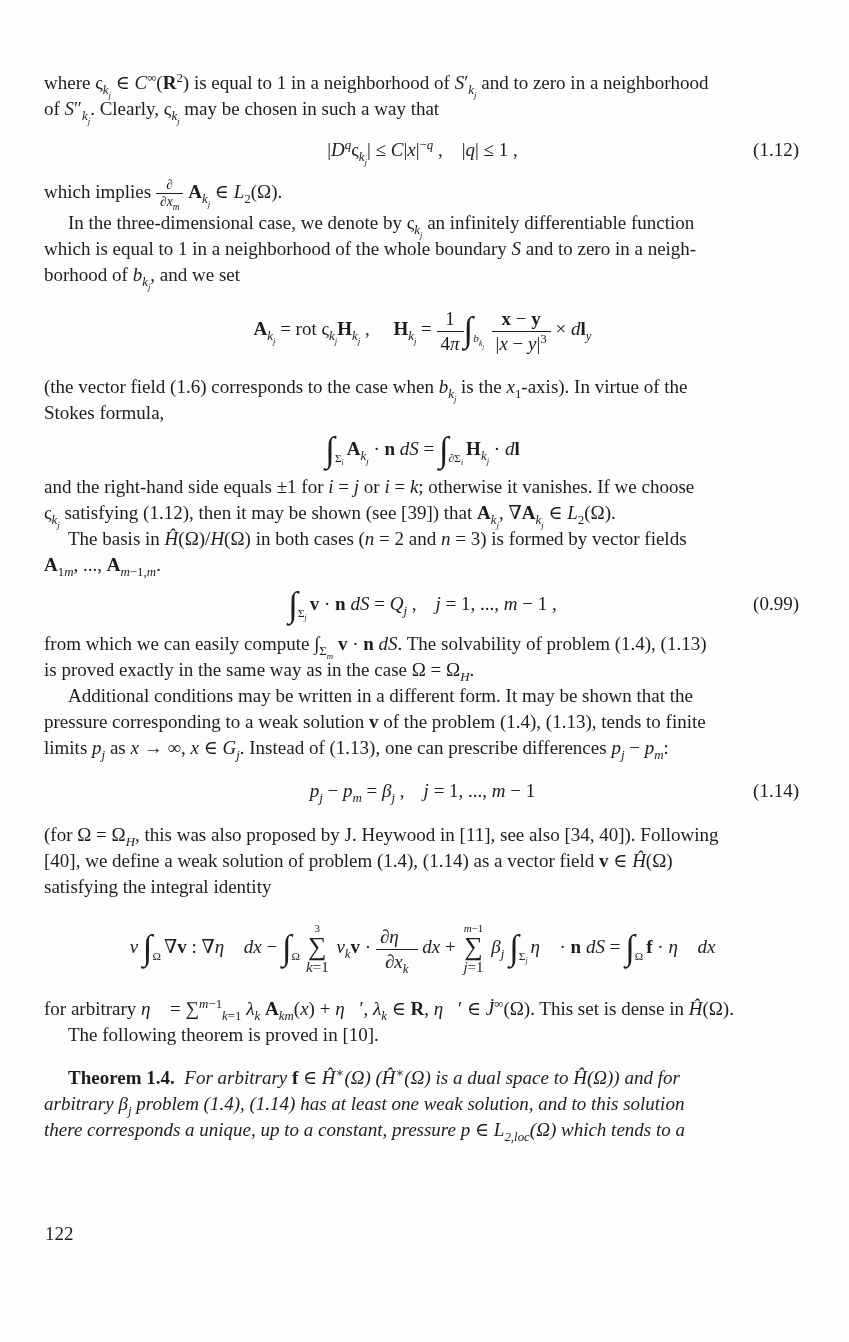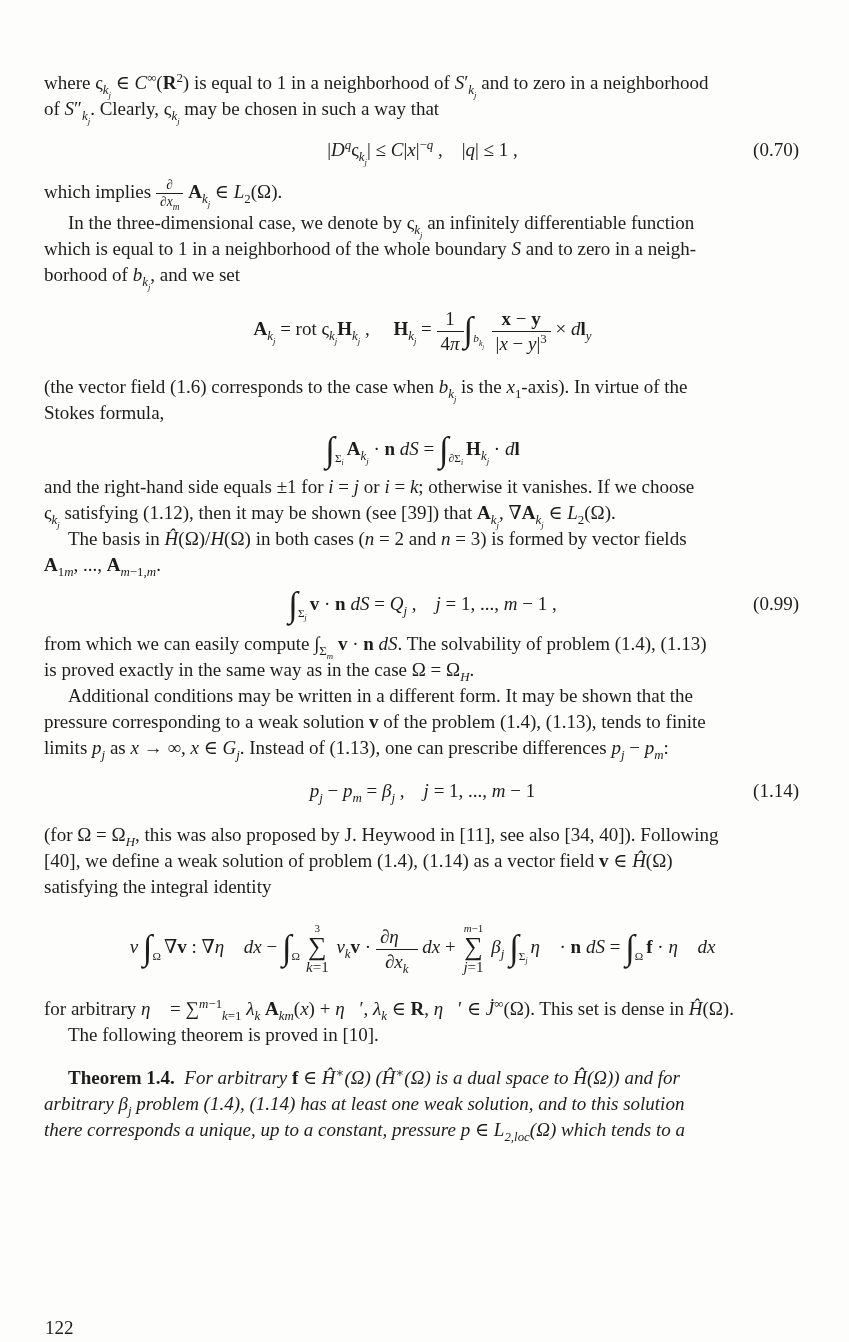--- a/index.html
+++ b/index.html
@@ -34,33 +34,33 @@
   .frac{display:inline-block;vertical-align:middle;text-align:center;line-height:1.15;}
   .frac .num{display:block;padding:0 4px 1px;border-bottom:1.4px solid #1d1d1d;}
   .frac .den{display:block;padding:1px 4px 0;}
   .fs{font-size:72%;line-height:1.05;}
   .int{font-size:185%;vertical-align:-0.18em;line-height:0;}
   .ilo{font-size:60%;position:relative;top:0.62em;margin-right:3px;line-height:0;}
   .sum{display:inline-flex;flex-direction:column;align-items:center;vertical-align:middle;line-height:1;margin:0 3px;}
   .sum .top{font-size:11px;line-height:1.1;}
   .sum .sig{font-size:26px;line-height:0.95;}
   .sum .bot{font-size:15px;line-height:1.1;}
-  .pageno{position:absolute;left:45px;top:1317px;font-size:19px;}
+  .pageno{position:absolute;left:45px;top:1223px;font-size:19px;}
 </style>
 </head>
 <body>
 
 <div class="page">
   <div class="content">
 
     <p class="para">where ς<sub><i>k<sub>j</sub></i></sub> ∈ <i>C</i><sup>∞</sup>(<b>R</b><sup>2</sup>) is equal to 1 in a neighborhood of <i>S</i>′<sub><i>k<sub>j</sub></i></sub> and to zero in a neighborhood<br>of <i>S</i>″<sub><i>k<sub>j</sub></i></sub>. Clearly, ς<sub><i>k<sub>j</sub></i></sub> may be chosen in such a way that</p>
 
     <div class="display m1">
       <span>|<i>D<sup>q</sup></i>ς<sub><i>k<sub>j</sub></i></sub>| ≤ <i>C</i>|<i>x</i>|<sup>−<i>q</i></sup> ,&nbsp;&nbsp;&nbsp;&nbsp;|<i>q</i>| ≤ 1 ,</span>
-      <span class="eqnum">(0.70)</span>
+      <span class="eqnum">(1.12)</span>
     </div>
 
     <p class="para">which implies <span class="frac fs"><span class="num"><i>∂</i></span><span class="den"><i>∂x<sub>m</sub></i></span></span>&nbsp;<b>A</b><sub><i>k<sub>j</sub></i></sub> ∈ <i>L</i><sub>2</sub>(Ω).</p>
 
     <p class="para ind">In the three-dimensional case, we denote by ς<sub><i>k<sub>j</sub></i></sub> an infinitely differentiable function<br>which is equal to 1 in a neighborhood of the whole boundary <i>S</i> and to zero in a neigh-<br>borhood of <i>b</i><sub><i>k<sub>j</sub></i></sub>, and we set</p>
 
     <div class="display m2">
       <span><b>A</b><sub><i>k<sub>j</sub></i></sub> = rot ς<sub><i>k<sub>j</sub></i></sub><b>H</b><sub><i>k<sub>j</sub></i></sub> ,&nbsp;&nbsp;&nbsp;&nbsp; <b>H</b><sub><i>k<sub>j</sub></i></sub> = <span class="frac"><span class="num">1</span><span class="den">4<i>π</i></span></span><span class="int">∫</span><span class="ilo"><i>b<sub>k<sub>j</sub></sub></i></span> <span class="frac"><span class="num"><b>x</b> − <b>y</b></span><span class="den">|<i>x</i> − <i>y</i>|<sup>3</sup></span></span> × <i>d</i><b>l</b><sub><i>y</i></sub></span>
     </div>
 

